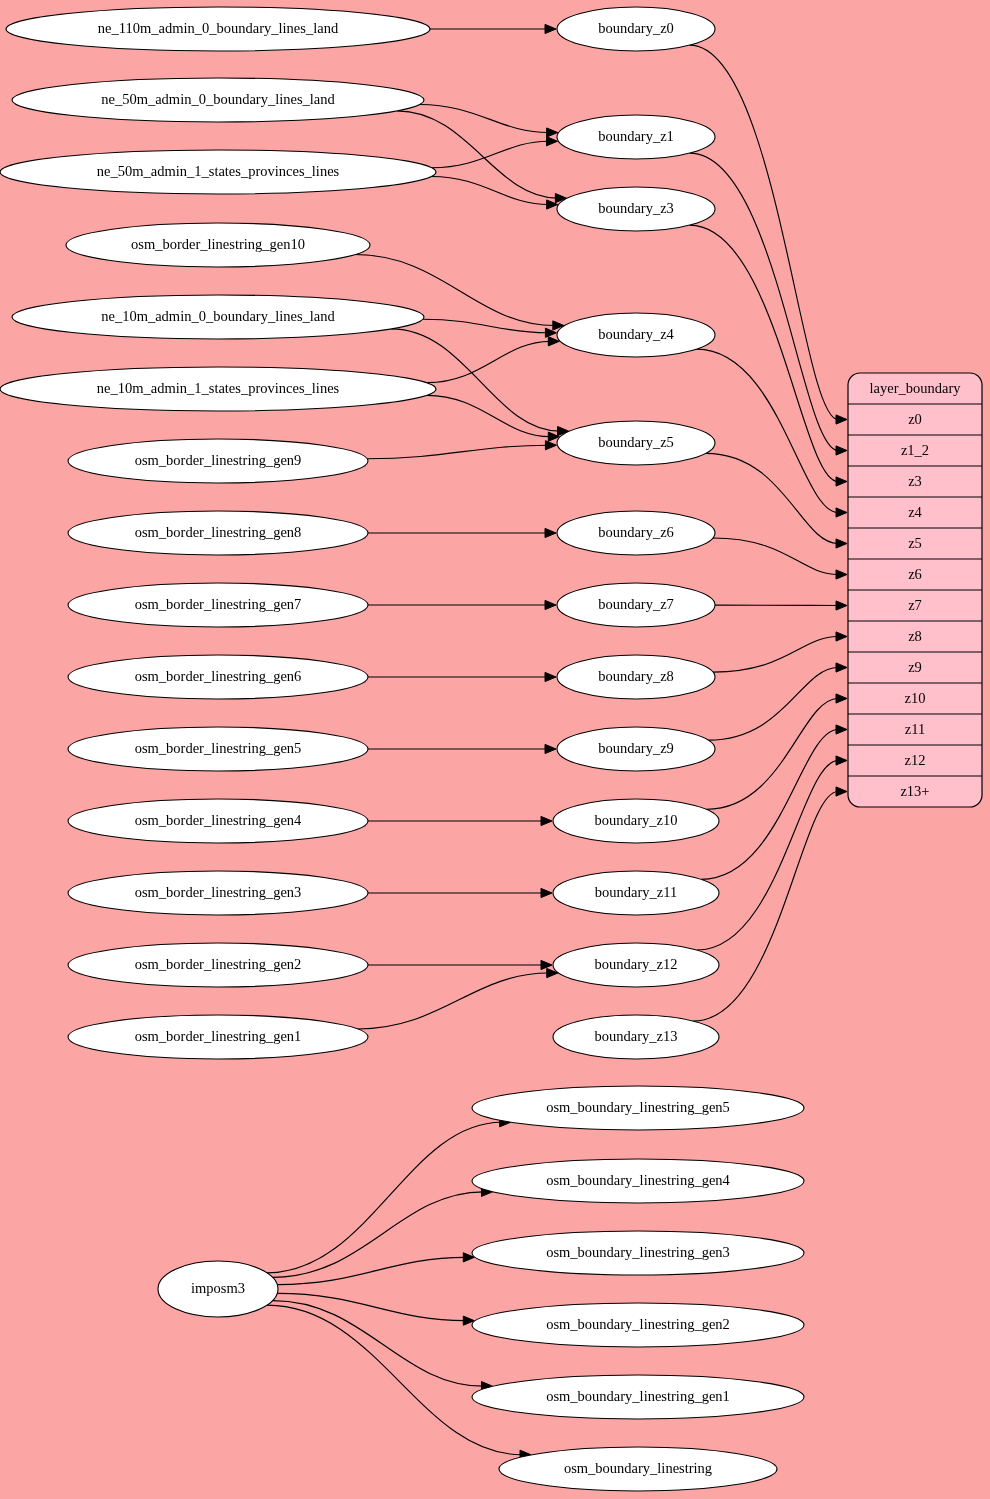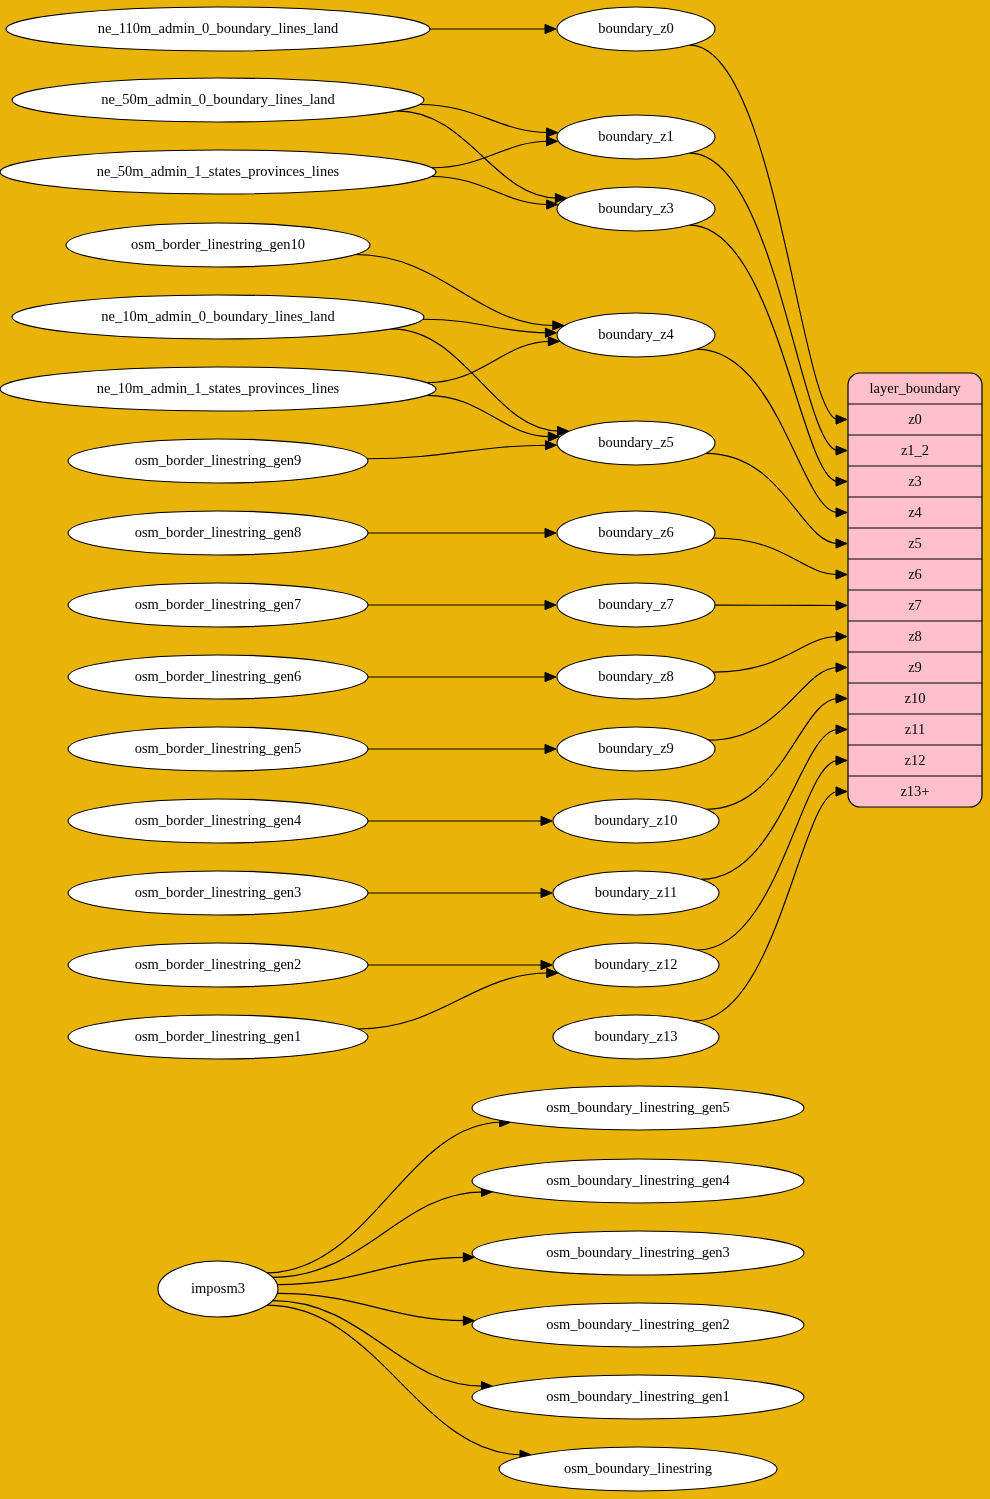--- a/index.html
+++ b/index.html
@@ -1,16 +1,16 @@
 <!DOCTYPE html>
 <html><head>
 <meta charset="utf-8">
 <style>
   html,body{margin:0;padding:0;background:#ffffff;}
-  #canvas{position:relative;width:990px;height:1499px;background:#eab308;
+  #canvas{position:relative;width:990px;height:1499px;background:#fca5a5;
           font-family:"Liberation Serif","DejaVu Serif",serif;}
   svg{position:absolute;left:0;top:0;width:990px;height:1499px;overflow:visible;}
   .ell{fill:#ffffff;stroke:#000000;stroke-width:1.1;}
   .edge{fill:none;stroke:#000000;stroke-width:1.15;}
   .arrow{fill:#000000;stroke:#000000;stroke-width:1;}
   .nlabel{font-family:"Liberation Serif","DejaVu Serif",serif;font-size:14.5px;
           fill:#000000;text-anchor:middle;dominant-baseline:middle;}
   .thead{font-family:"Liberation Serif","DejaVu Serif",serif;font-size:14.5px;
          fill:#000000;text-anchor:middle;dominant-baseline:middle;}
   .tcell{font-family:"Liberation Serif","DejaVu Serif",serif;font-size:14.5px;

